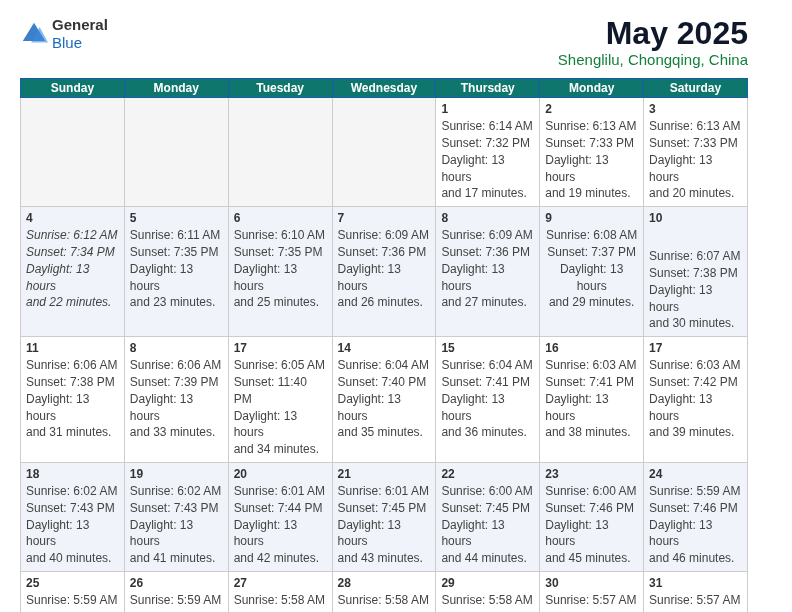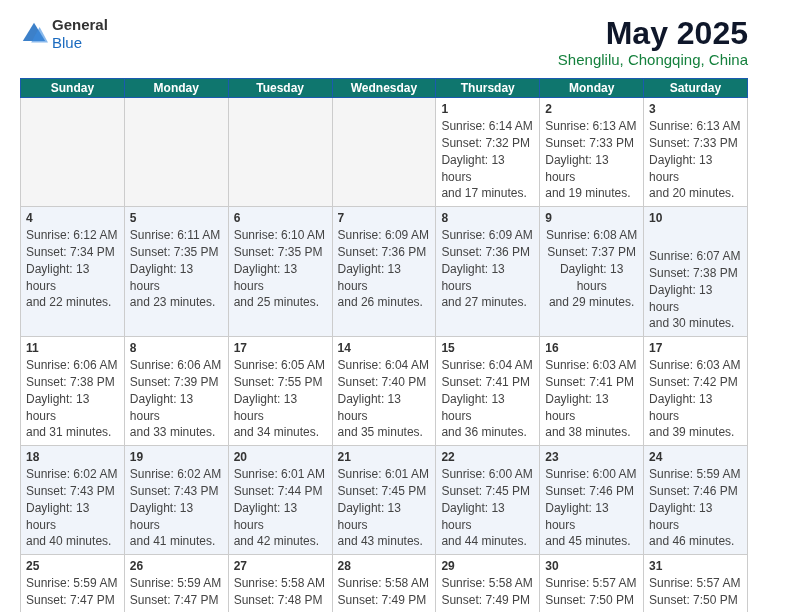--- a/index.html
+++ b/index.html
@@ -162,21 +162,21 @@
             <div class="day-number">3</div>
             <div class="day-info" style="white-space: pre-line;">Sunrise: 6:13 AM
 Sunset: 7:33 PM
 Daylight: 13 hours
 and 20 minutes.</div>
           </td>
         </tr>
         <tr class="row-shade">
           <td>
             <div class="day-number">4</div>
-            <div class="day-info" style="white-space: pre-line;">Sunrise: 6:12 AM
+            <div class="day-info" style="white-space: pre-line; font-style: italic;">Sunrise: 6:12 AM
 Sunset: 7:34 PM
 Daylight: 13 hours
 and 22 minutes.</div>
           </td>
           <td>
             <div class="day-number">5</div>
             <div class="day-info" style="white-space: pre-line;">Sunrise: 6:11 AM
 Sunset: 7:35 PM
 Daylight: 13 hours
 and 23 minutes.</div>
@@ -228,21 +228,21 @@
           <td>
             <div class="day-number">8</div>
             <div class="day-info" style="white-space: pre-line;">Sunrise: 6:06 AM
 Sunset: 7:39 PM
 Daylight: 13 hours
 and 33 minutes.</div>
           </td>
           <td>
             <div class="day-number">17</div>
             <div class="day-info" style="white-space: pre-line;">Sunrise: 6:05 AM
-Sunset: 7:55 PM
+Sunset: 11:40 PM
 Daylight: 13 hours
 and 34 minutes.</div>
           </td>
           <td>
             <div class="day-number">14</div>
             <div class="day-info" style="white-space: pre-line;">Sunrise: 6:04 AM
 Sunset: 7:40 PM
 Daylight: 13 hours
 and 35 minutes.</div>
           </td>

